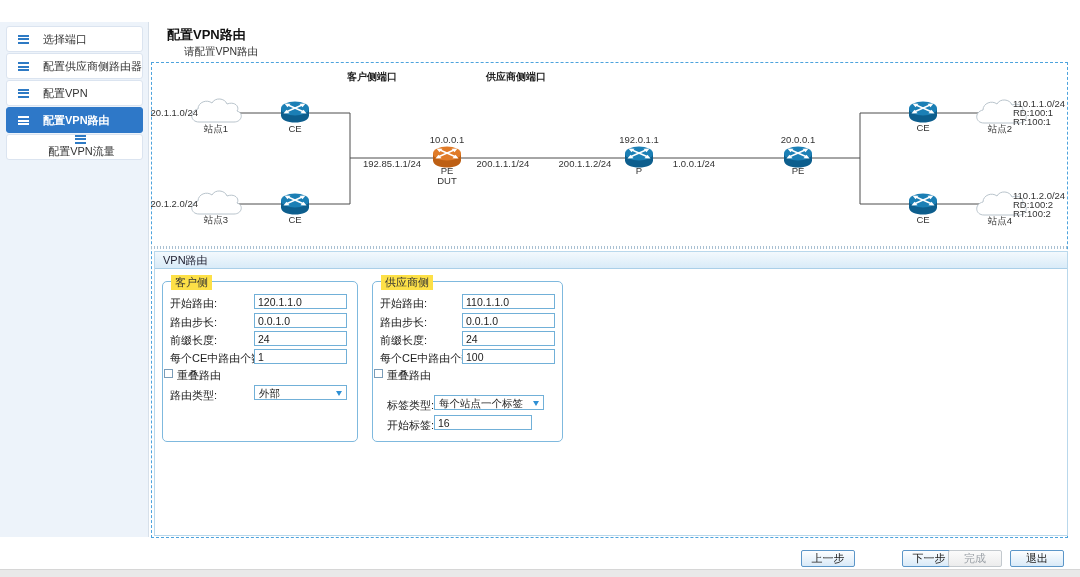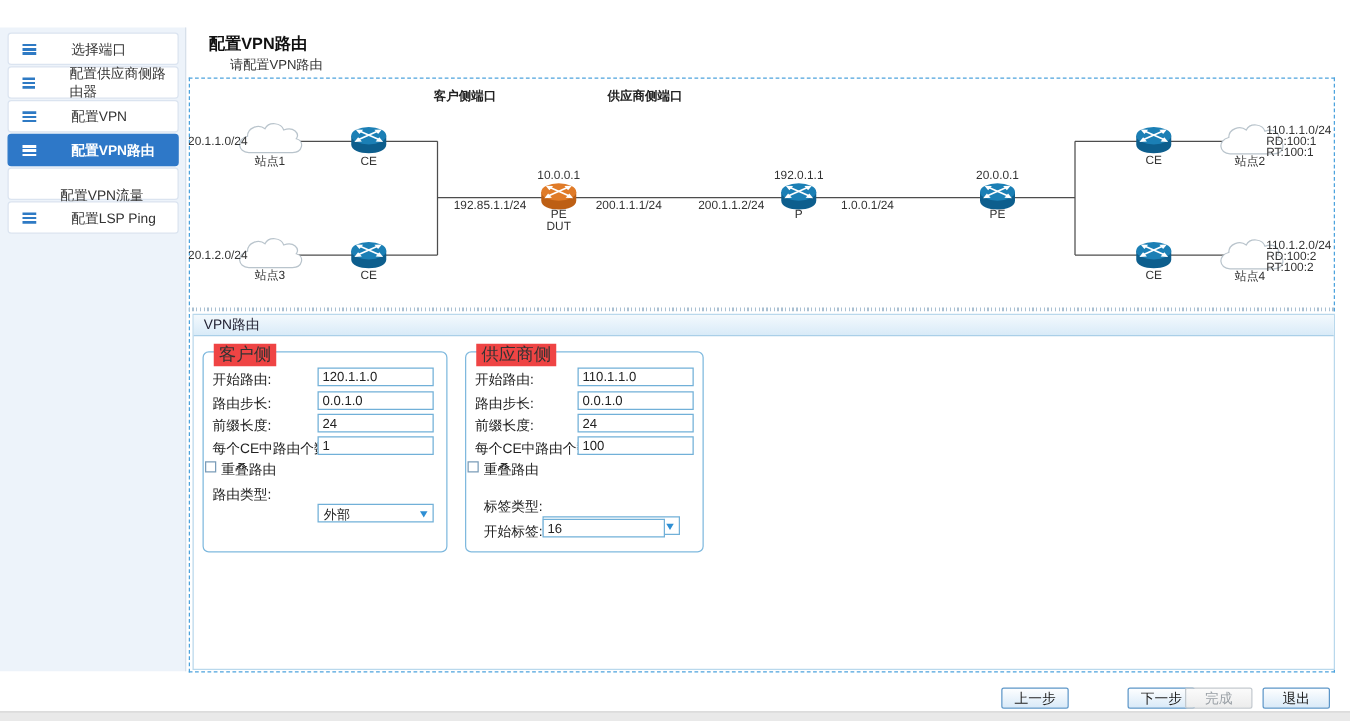--- a/index.html
+++ b/index.html
@@ -17,21 +17,21 @@
   .min-glyph{width:9px;height:1px;background:#555;}
   .max-glyph{width:8px;height:7px;border:1px solid #555;position:relative;background:#fff;}
   .max-glyph::before{content:"";position:absolute;left:1px;top:-4px;width:8px;height:7px;
        border-top:1px solid #555;border-right:1px solid #555;}
   .close-glyph{font-size:13px;color:#444;line-height:1;}
 
   
   .sidebar{position:absolute;left:0;top:22px;width:149px;height:515px;background:#edf3fa;
            border-right:1px solid #d7e0ea;}
   .side-item{position:absolute;left:6px;width:137px;height:26px;background:#fff;
-             border:1px solid #dbe4f0;border-radius:3px;display:flex;align-items:center;font-size:11px;color:#333;gap:14px;}
+             border:1px solid #dbe4f0;border-radius:3px;display:flex;align-items:center;font-size:11px;color:#333;}
   .side-item .ham{margin-left:11px;width:11px;height:9px;
       background:repeating-linear-gradient(180deg,#2e7ac4 0 2px,transparent 2px 3.5px);}
   .side-item .lbl{margin-left:14px;}
   .side-item.selected{background:#2e78c8;border-color:#2e78c8;color:#fff;font-weight:bold;}
   .side-item.selected .ham{background:repeating-linear-gradient(180deg,#fff 0 2px,transparent 2px 3.5px);}
 
   
   .page-title{position:absolute;left:167px;top:26px;font-size:13px;font-weight:bold;color:#111;}
   .page-subtitle{position:absolute;left:184px;top:45px;font-size:10.5px;color:#333;}
 
@@ -51,26 +51,26 @@
             background:repeating-linear-gradient(90deg,#a9c0d2 0 1px,transparent 1px 3px);}
 
   
   .panel{position:absolute;left:154px;top:251px;width:914px;height:285px;
          border:1px solid #b9d8ec;background:#fff;}
   .panel-header{height:17px;background:linear-gradient(#f3f9fd,#d9ebf8);
                 border-bottom:1px solid #aacfe8;font-size:11px;color:#223;
                 line-height:17px;padding-left:8px;}
 
   .fieldset{position:absolute;border:1px solid #7fb9de;border-radius:5px;background:#fff;}
-  .legend{position:absolute;top:-7px;left:8px;background:#ef4444;padding:0 4px;font-size:14px;color:#333;}
+  .legend{position:absolute;top:-7px;left:8px;background:#fde047;padding:0 4px;font-size:11px;color:#333;}
   .f-label{position:absolute;font-size:11px;color:#222;white-space:nowrap;}
   .f-input{position:absolute;height:15px;border:1px solid #71b0d8;background:#fff;
            font-size:10.5px;color:#222;padding:0 3px;font-family:"Liberation Sans",sans-serif;}
   .dropdown{position:absolute;height:15px;border:1px solid #71b0d8;background:#fff;
-            font-size:10.5px;color:#222;padding:1px 14px 12px 4px;white-space:nowrap;overflow:hidden;margin-top:18px;}
+            font-size:10.5px;color:#222;padding:1px 14px 12px 4px;white-space:nowrap;overflow:hidden;}
   .dropdown .arrow{position:absolute;right:4px;top:5px;width:0;height:0;
             border-left:3.5px solid transparent;border-right:3.5px solid transparent;border-top:5px solid #2e8fd4;}
   .checkbox{position:absolute;width:9px;height:9px;border:1px solid #7a9cb8;background:#fff;}
 
   
   .btn{position:absolute;top:550px;width:54px;height:17px;border:1px solid #5c96c8;border-radius:2px;
        background:linear-gradient(#fdfeff,#d9eaf8);font-size:11px;color:#222;
        display:flex;align-items:center;justify-content:center;font-family:Liberation Sans, sans-serif;}
   .btn.disabled{border-color:#c3c9ce;background:linear-gradient(#fbfbfb,#ececec);color:#9aa0a6;}
 
@@ -96,24 +96,20 @@
       <span class="ham"></span>
       <span class="lbl">配置供应商侧路由器</span>
     </div>
     <div class="side-item selected" style="top:85px;">
       <span class="ham"></span>
       <span class="lbl">配置VPN路由</span>
     </div>
     <div class="side-item" style="top:112px;flex-direction:column;">
       <span class="ham"></span>
       <span class="lbl">配置VPN流量</span>
-    </div>
-    <div class="side-item" style="top:139px;">
-      <span class="ham"></span>
-      <span class="lbl">配置LSP Ping</span>
     </div>
   </div>
 
   <div class="page-title">配置VPN路由</div>
   <div class="page-subtitle">请配置VPN路由</div>
 
   <div class="dashed-box"></div>
 
   <svg class="topo-svg" width="917" height="185" viewBox="0 0 917 185">
     <defs>

